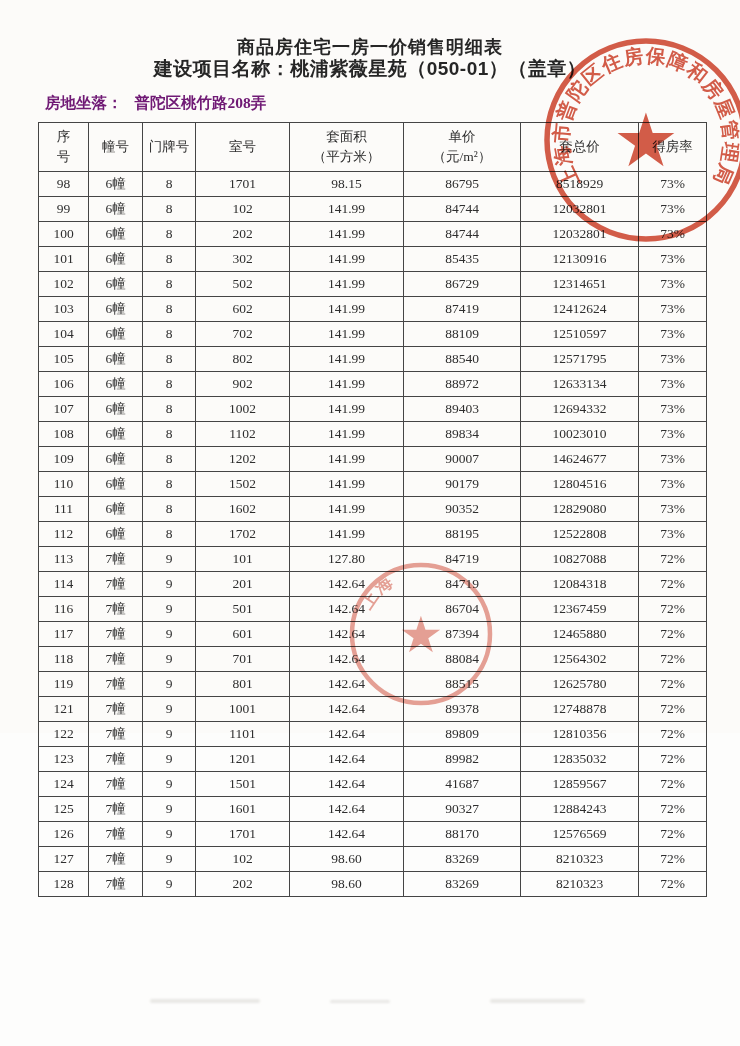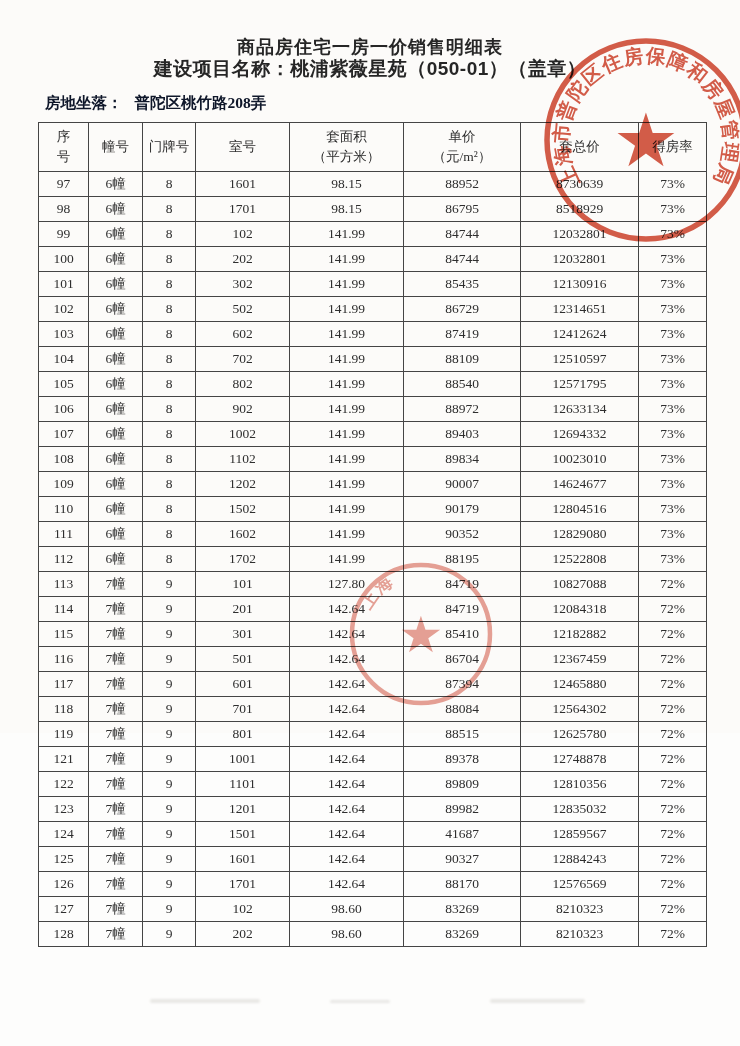--- a/index.html
+++ b/index.html
@@ -35,21 +35,21 @@
     line-height: 22px;
     letter-spacing: 0.5px;
     color: #262626;
   }
   .location-line {
     margin-top: 13px;
     padding-left: 45px;
     font-size: 15.5px;
     line-height: 19px;
     font-weight: 600;
-    color: #0f172a;
+    color: #701a75;
   }
   .location-line .loc-value { margin-left: 12px; }
 
   table.price-table {
     border-collapse: collapse;
     table-layout: fixed;
     width: 668px;
     margin: 10px 0 0 38px;
     font-size: 13.5px;
     color: #2e2e2e;
@@ -135,30 +135,20 @@
           <th>套面积
 （平方米）</th>
           <th>单价
 （元/m²）</th>
           <th>套总价</th>
           <th>得房率</th>
         </tr>
     </thead>
     <tbody>
         <tr>
-          <td>97</td>
-          <td>6幢</td>
-          <td>8</td>
-          <td>1601</td>
-          <td>98.15</td>
-          <td>88952</td>
-          <td>8730639</td>
-          <td>73%</td>
-        </tr>
-        <tr>
           <td>98</td>
           <td>6幢</td>
           <td>8</td>
           <td>1701</td>
           <td>98.15</td>
           <td>86795</td>
           <td>8518929</td>
           <td>73%</td>
         </tr>
         <tr>
@@ -312,30 +302,20 @@
           <td>72%</td>
         </tr>
         <tr>
           <td>114</td>
           <td>7幢</td>
           <td>9</td>
           <td>201</td>
           <td>142.64</td>
           <td>84719</td>
           <td>12084318</td>
-          <td>72%</td>
-        </tr>
-        <tr>
-          <td>115</td>
-          <td>7幢</td>
-          <td>9</td>
-          <td>301</td>
-          <td>142.64</td>
-          <td>85410</td>
-          <td>12182882</td>
           <td>72%</td>
         </tr>
         <tr>
           <td>116</td>
           <td>7幢</td>
           <td>9</td>
           <td>501</td>
           <td>142.64</td>
           <td>86704</td>
           <td>12367459</td>

